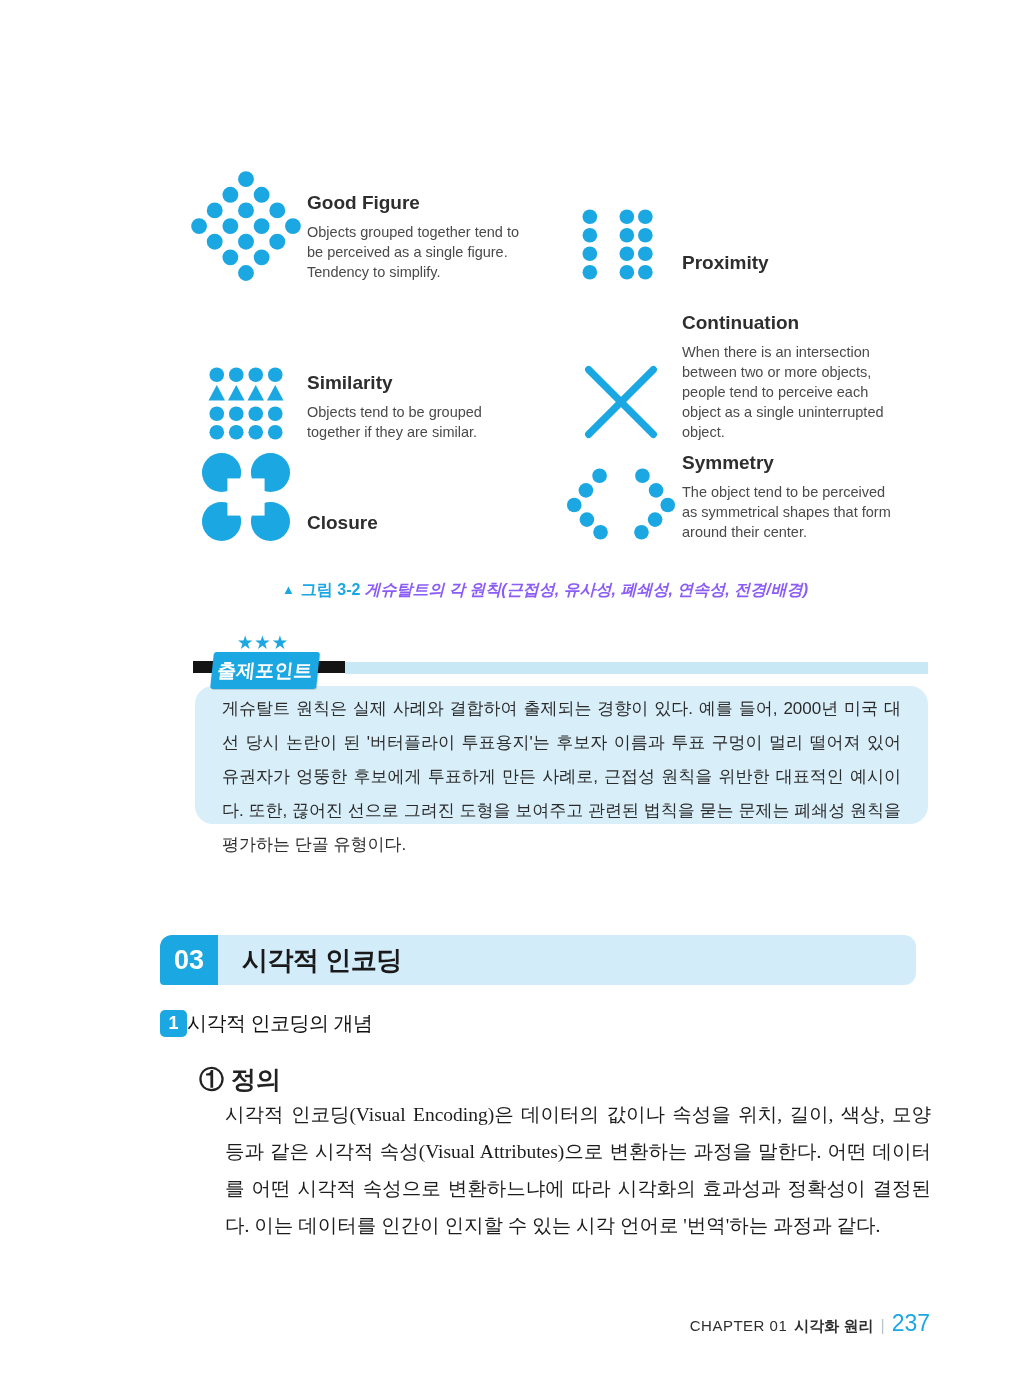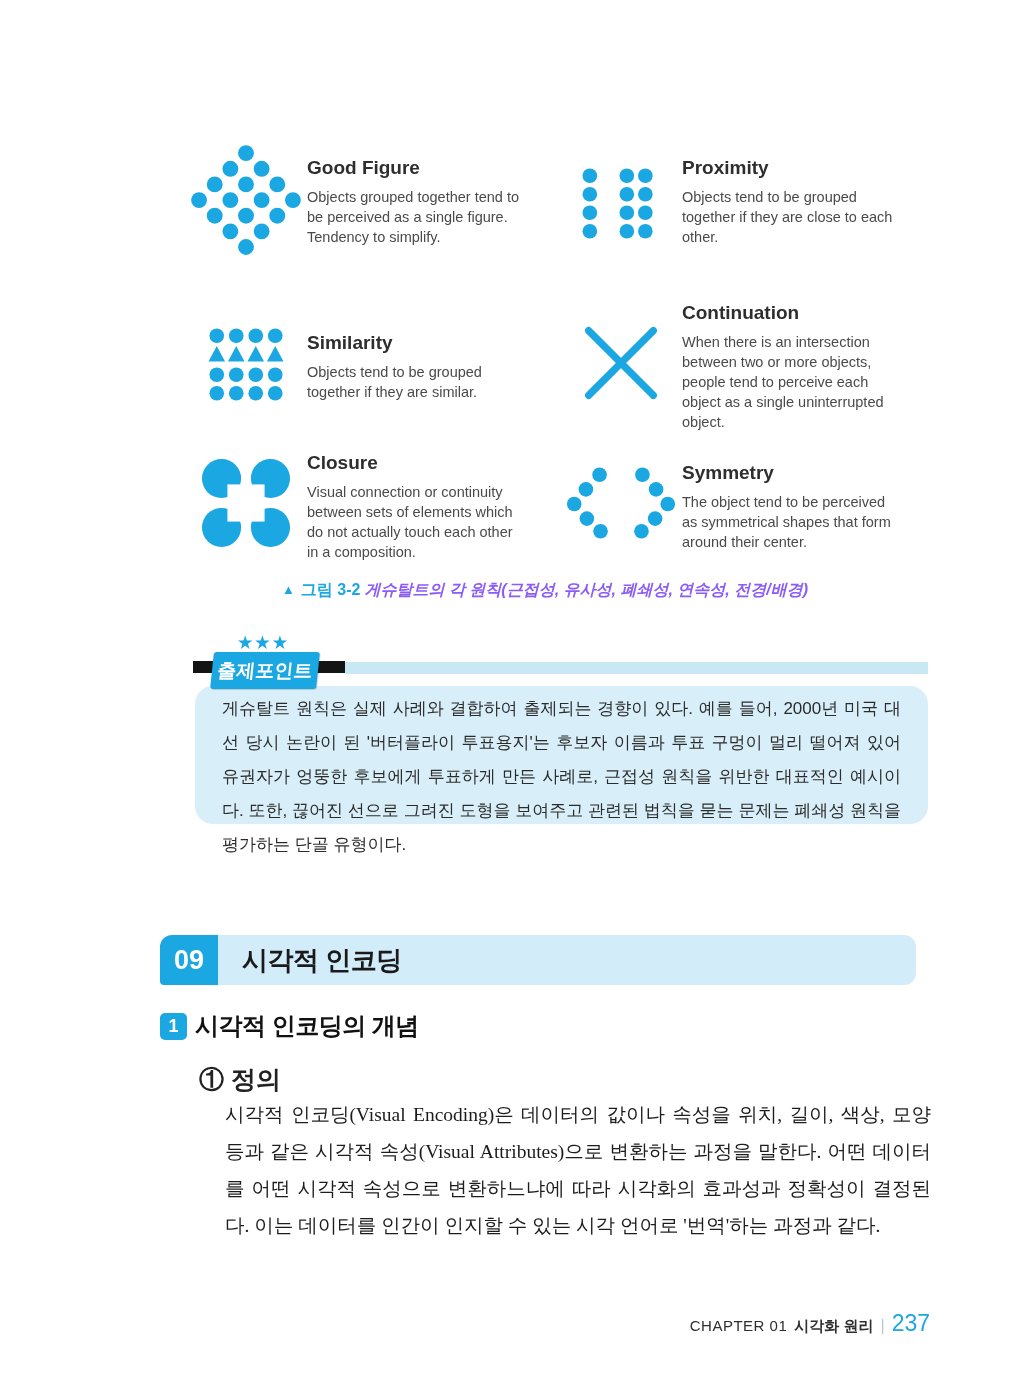--- a/index.html
+++ b/index.html
@@ -14,21 +14,21 @@
   .page{
     position:relative;width:1023px;height:1400px;background:#ffffff;
     font-family:"Liberation Sans",sans-serif;overflow:hidden;
   }
 
   
   .gestalt-grid{
     position:absolute;left:185px;top:112px;width:750px;
     display:grid;grid-template-columns:375px 375px;grid-template-rows:170px 160px auto;
   }
-  .g-item{display:flex;align-items:center;}
+  .g-item{display:flex;align-items:flex-end;}
   .g-icon-cell{width:122px;min-width:122px;display:flex;justify-content:center;padding-top:6px;color:var(--accent);}
   .g-icon-cell.pad-lg{padding-top:14px;}
   .g-icon-cell.pad-sm{padding-top:2px;}
   .g-text{flex:1;padding-right:40px;padding-top:10px;}
   .g-title{font-size:19px;font-weight:bold;color:#2e2e2e;margin-bottom:8px;}
   .g-desc{font-size:14.5px;line-height:20px;color:#4a4a4a;}
 
   
   .fig-caption{
     position:absolute;left:160px;top:580px;width:770px;text-align:center;
@@ -66,21 +66,21 @@
     display:flex;align-items:center;padding-left:24px;
     font-size:26px;font-weight:bold;color:#1a1a1a;letter-spacing:-0.5px;
   }
 
   
   .subsection{position:absolute;left:160px;top:1010px;display:flex;align-items:center;}
   .subsection-badge{
     width:27px;height:27px;background:var(--accent);color:#fff;border-radius:5px;
     font-size:18px;font-weight:bold;display:flex;align-items:center;justify-content:center;
   }
-  .subsection-title{margin-left:8px;font-size:24px;font-weight:bold;color:#111;letter-spacing:-0.5px;}
+  .subsection-title{margin-left:0;font-size:20px;font-weight:normal;color:#111;letter-spacing:-0.5px;}
 
   .def-heading{position:absolute;left:199px;top:1063px;font-size:25px;font-weight:bold;color:#222;}
   .def-body{
     position:absolute;left:225px;top:1096px;width:706px;
     font-family:"Liberation Serif",serif;font-size:19.5px;line-height:37px;
     color:#1c1c1c;text-align:justify;
   }
 
   
   .footer{position:absolute;right:93px;top:1310px;display:flex;align-items:baseline;gap:7px;}
@@ -139,21 +139,20 @@
               <circle cx="47" cy="66" r="7.5"></circle>
             <circle cx="66" cy="9" r="7.5"></circle>
               <circle cx="66" cy="28" r="7.5"></circle>
               <circle cx="66" cy="47" r="7.5"></circle>
               <circle cx="66" cy="66" r="7.5"></circle>
           </g>
         </svg>
       </div>
       <div class="g-text">
         <div class="g-title">Proximity</div>
-        <div class="g-desc">Objects tend to be grouped together if they are close to each other.</div>
       </div>
     </div>
 
     <div class="g-item">
       <div class="g-icon-cell">
         <svg width="78" height="76" viewBox="0 0 80 78">
           <g fill="currentColor">
             <circle cx="10" cy="9" r="7.5"></circle>
               <circle cx="30" cy="9" r="7.5"></circle>
               <circle cx="50" cy="9" r="7.5"></circle>
@@ -201,21 +200,20 @@
             <circle cx="21" cy="21" r="20"></circle>
               <circle cx="71" cy="21" r="20"></circle>
             <circle cx="21" cy="71" r="20"></circle>
               <circle cx="71" cy="71" r="20"></circle>
           </g>
           <rect x="27" y="27" width="38" height="38" fill="#ffffff"></rect>
         </svg>
       </div>
       <div class="g-text">
         <div class="g-title">Closure</div>
-        <div class="g-desc">Visual connection or continuity between sets of elements which do not actually touch each other in a composition.</div>
       </div>
     </div>
 
     <div class="g-item">
       <div class="g-icon-cell pad-sm">
         <svg width="110" height="76" viewBox="0 0 112 78">
           <g fill="currentColor">
             <circle cx="34" cy="10" r="7.5"></circle>
               <circle cx="20" cy="25" r="7.5"></circle>
               <circle cx="8" cy="40" r="7.5"></circle>
@@ -242,21 +240,21 @@
 
   <div class="callout">
     <div class="callout-stars">★★★</div>
     <div class="callout-rule-black"></div>
     <div class="callout-rule-blue"></div>
     <div class="callout-badge">출제포인트</div>
     <div class="callout-box">게슈탈트 원칙은 실제 사례와 결합하여 출제되는 경향이 있다. 예를 들어, 2000년 미국 대선 당시 논란이 된 '버터플라이 투표용지'는 후보자 이름과 투표 구멍이 멀리 떨어져 있어 유권자가 엉뚱한 후보에게 투표하게 만든 사례로, 근접성 원칙을 위반한 대표적인 예시이다. 또한, 끊어진 선으로 그려진 도형을 보여주고 관련된 법칙을 묻는 문제는 폐쇄성 원칙을 평가하는 단골 유형이다.</div>
   </div>
 
   <div class="section-header">
-    <div class="section-badge">09</div>
+    <div class="section-badge">03</div>
     <div class="section-bar">시각적 인코딩</div>
   </div>
 
   <div class="subsection">
     <div class="subsection-badge">1</div>
     <div class="subsection-title">시각적 인코딩의 개념</div>
   </div>
 
   <div class="def-heading">① 정의</div>
   <div class="def-body">시각적 인코딩(Visual Encoding)은 데이터의 값이나 속성을 위치, 길이, 색상, 모양 등과 같은 시각적 속성(Visual Attributes)으로 변환하는 과정을 말한다. 어떤 데이터를 어떤 시각적 속성으로 변환하느냐에 따라 시각화의 효과성과 정확성이 결정된다. 이는 데이터를 인간이 인지할 수 있는 시각 언어로 '번역'하는 과정과 같다.</div>

